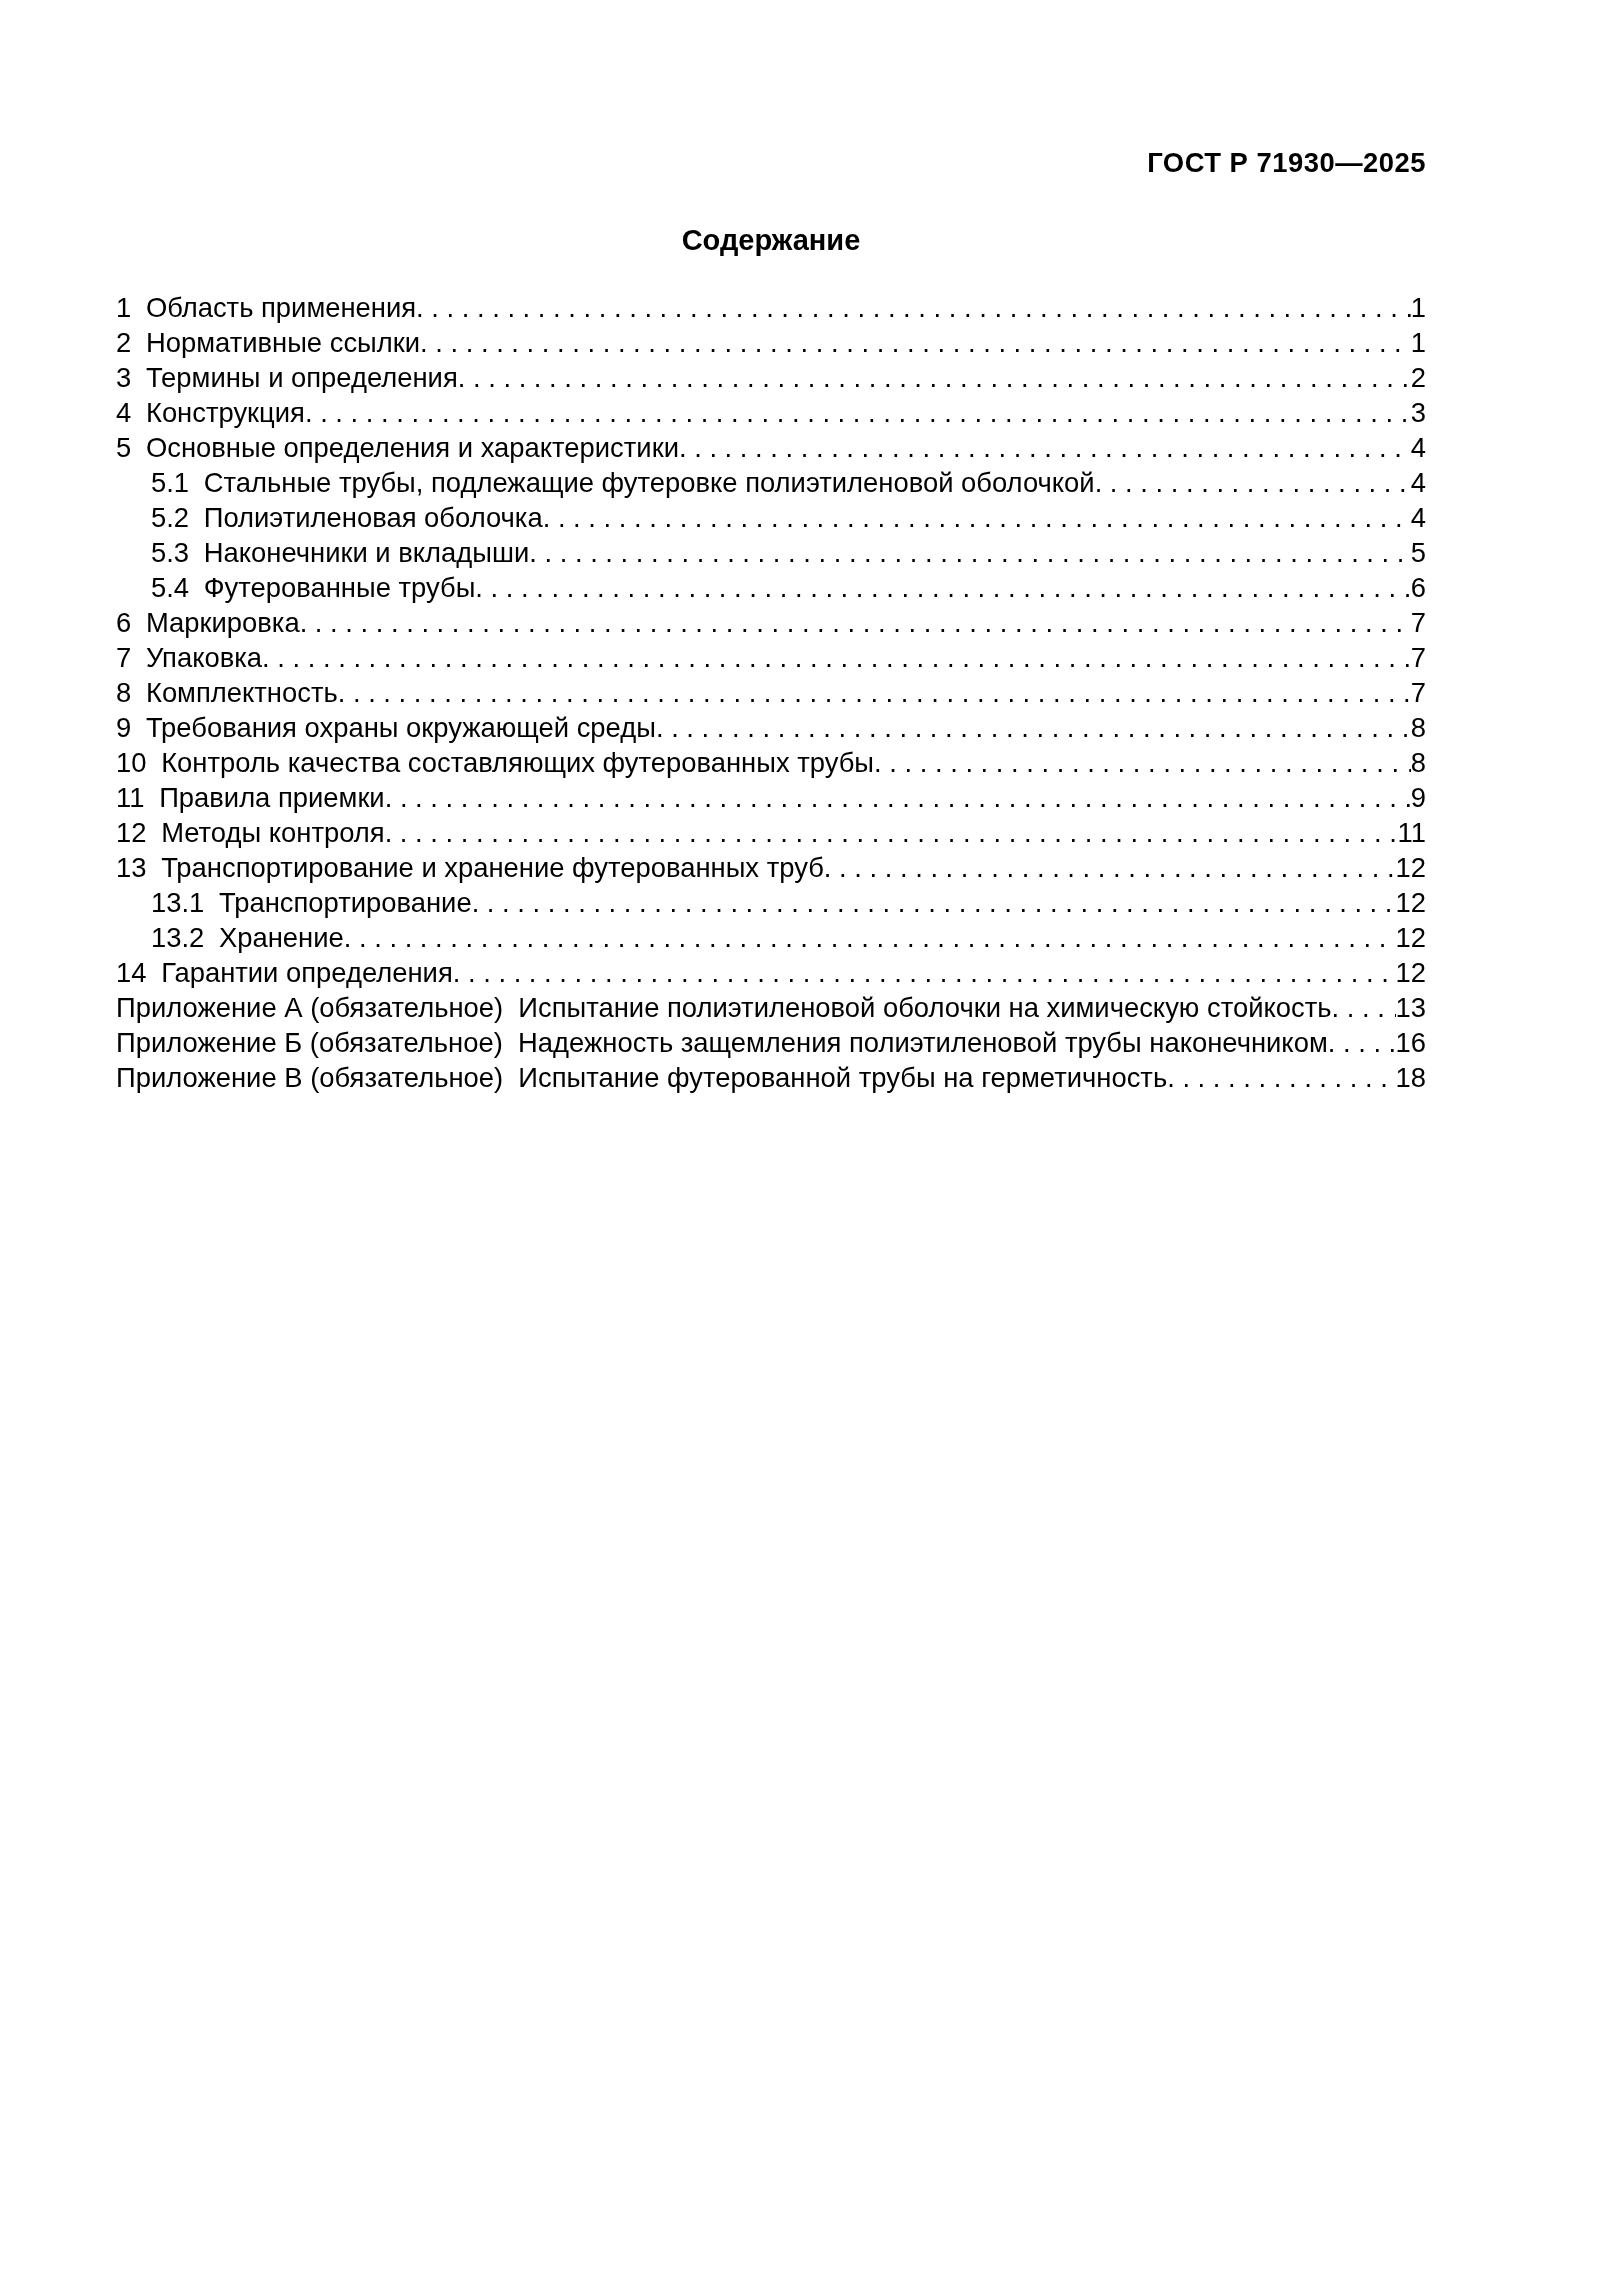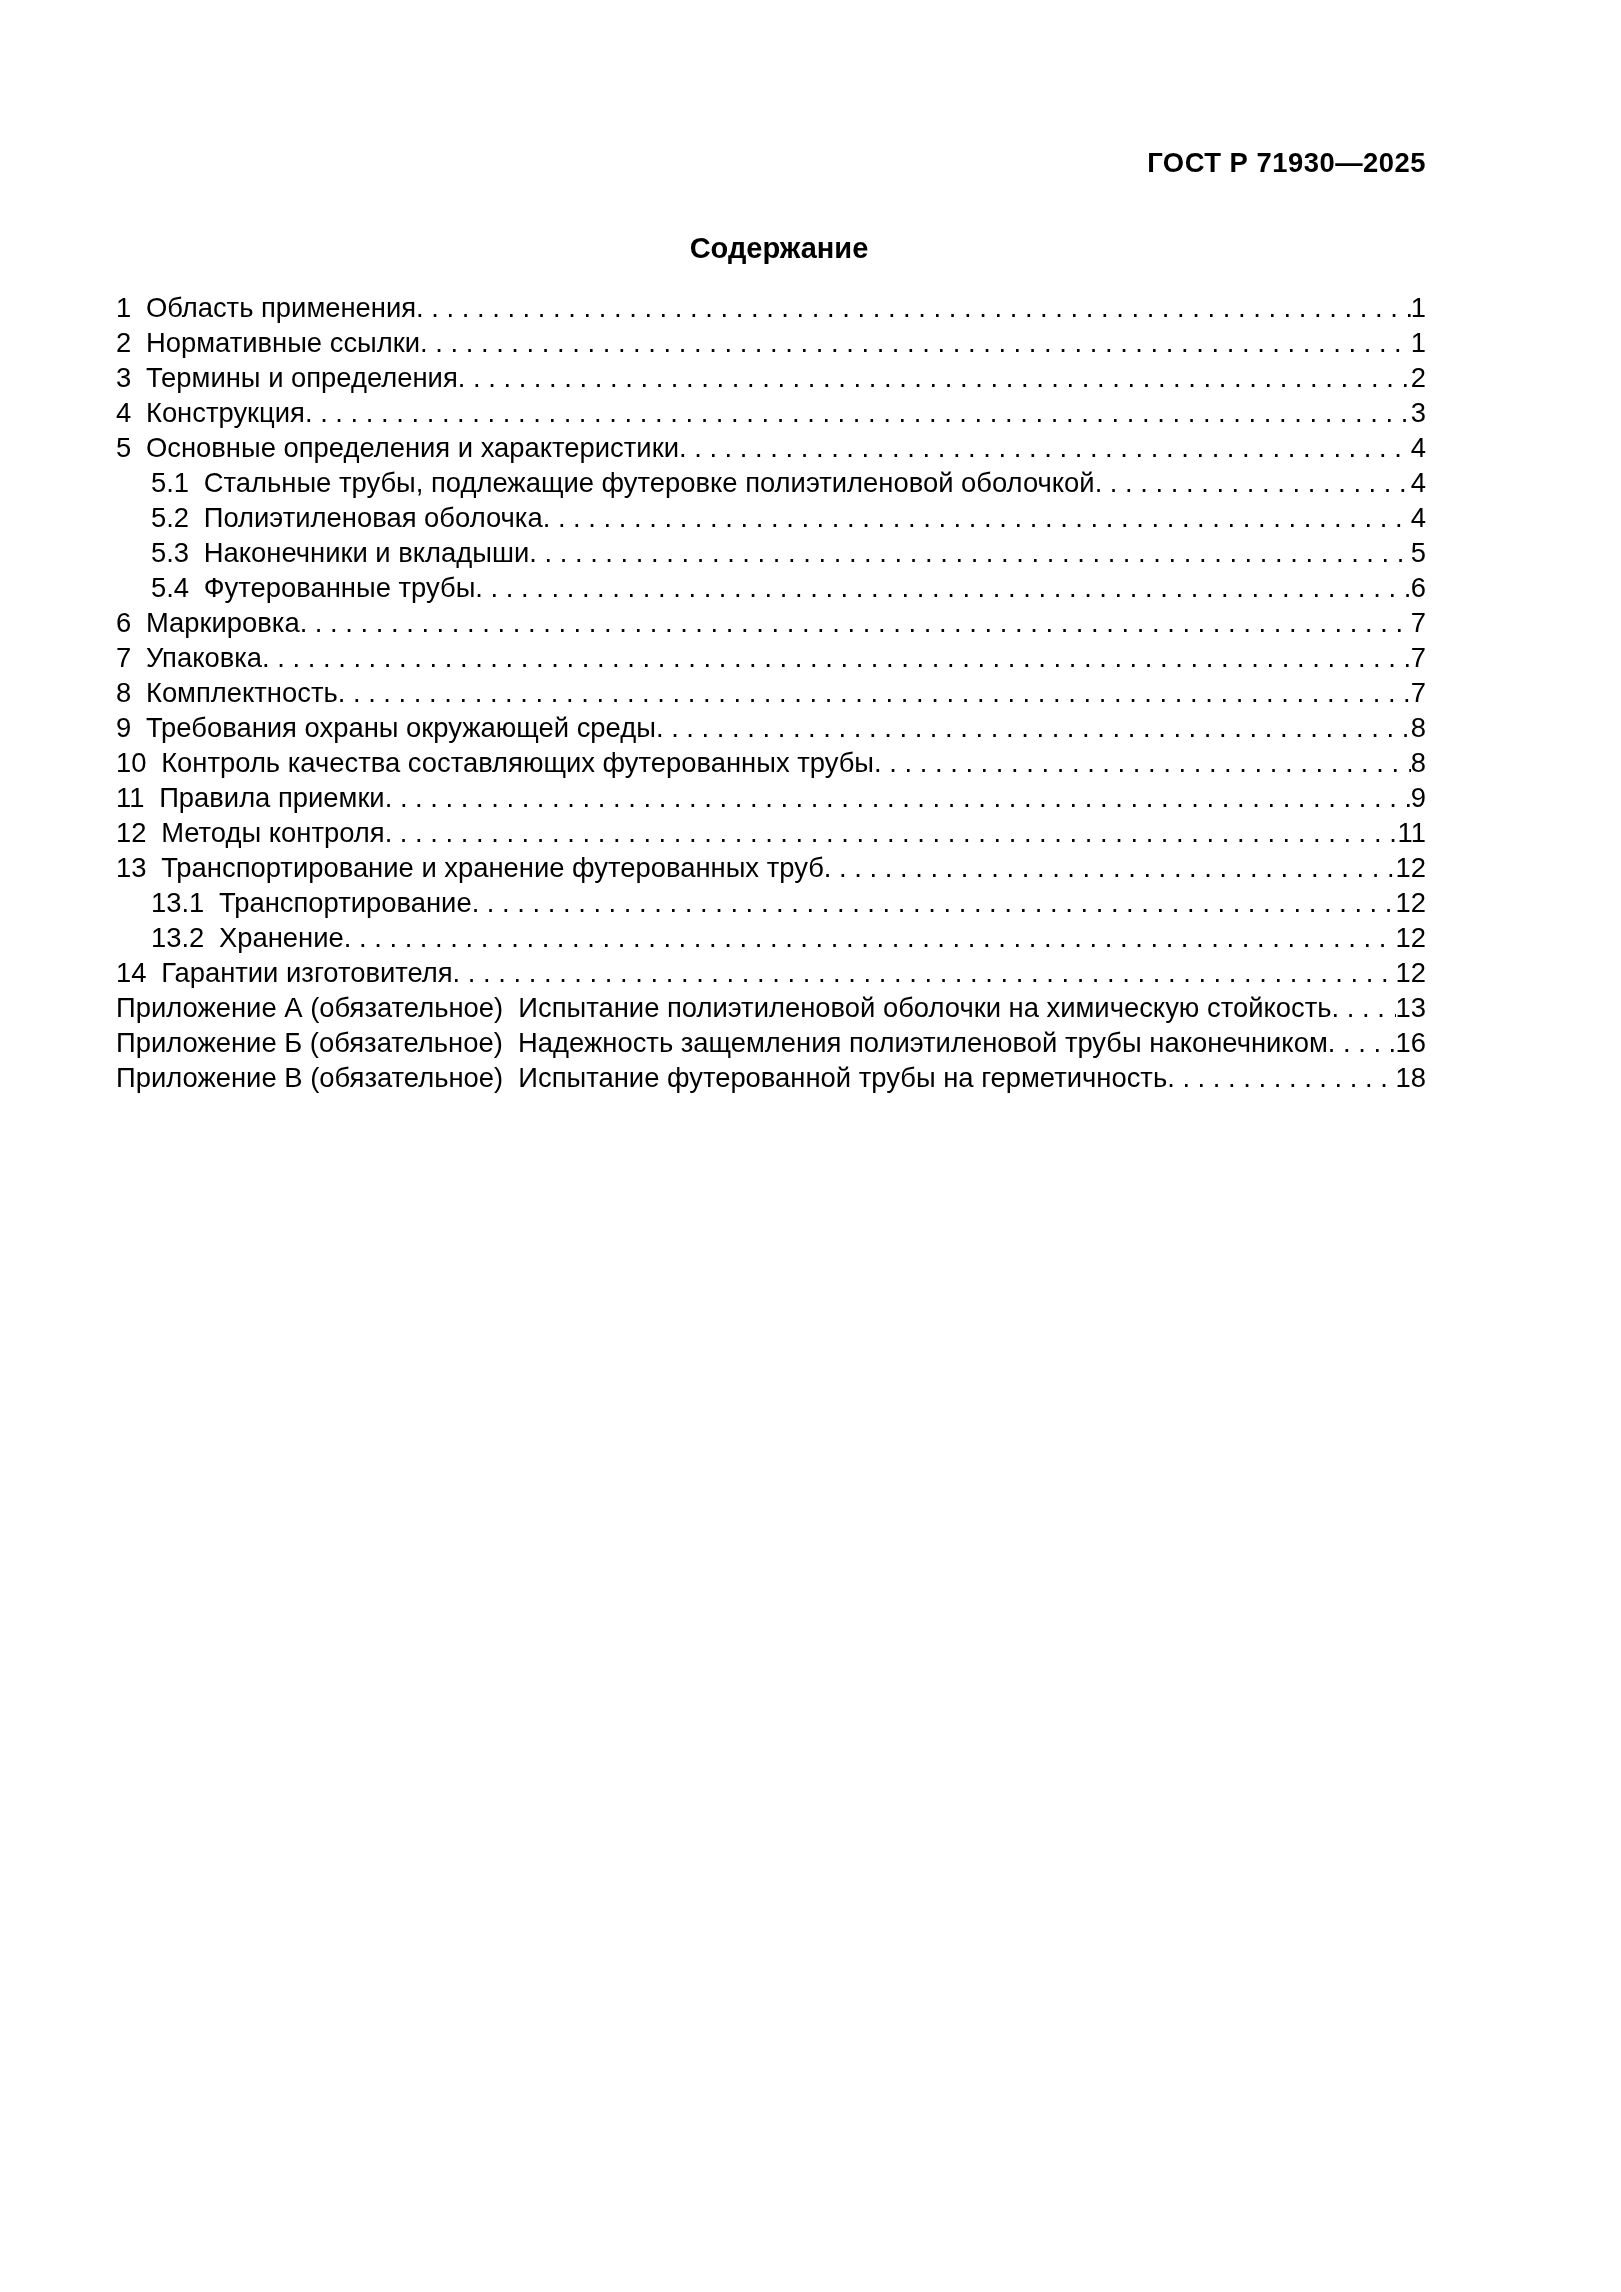--- a/index.html
+++ b/index.html
@@ -22,21 +22,21 @@
     font-size: 27.4px;
     font-weight: bold;
     letter-spacing: 0.5px;
     white-space: pre;
   }
   .toc-title {
     position: absolute;
     top: 224px;
     left: 116px;
     width: 1310px;
-    margin: 8px;
+    margin: 0;
     text-align: center;
     font-size: 29px;
     font-weight: bold;
   }
   .toc {
     position: absolute;
     top: 290px;
     left: 116px;
     width: 1310px;
   }
@@ -199,21 +199,21 @@
         <span class="pagenum">12</span>
       </div>
       <div class="toc-row level1">
         <span class="num">13.2</span>
         <span class="label">Хранение</span>
         <span class="leader"></span>
         <span class="pagenum">12</span>
       </div>
       <div class="toc-row">
         <span class="num">14</span>
-        <span class="label">Гарантии изготовителя</span>
+        <span class="label">Гарантии определения</span>
         <span class="leader"></span>
         <span class="pagenum">12</span>
       </div>
       <div class="toc-row">
         <span class="label">Приложение А (обязательное)  Испытание полиэтиленовой оболочки на химическую стойкость</span>
         <span class="leader"></span>
         <span class="pagenum">13</span>
       </div>
       <div class="toc-row">
         <span class="label">Приложение Б (обязательное)  Надежность защемления полиэтиленовой трубы наконечником</span>

